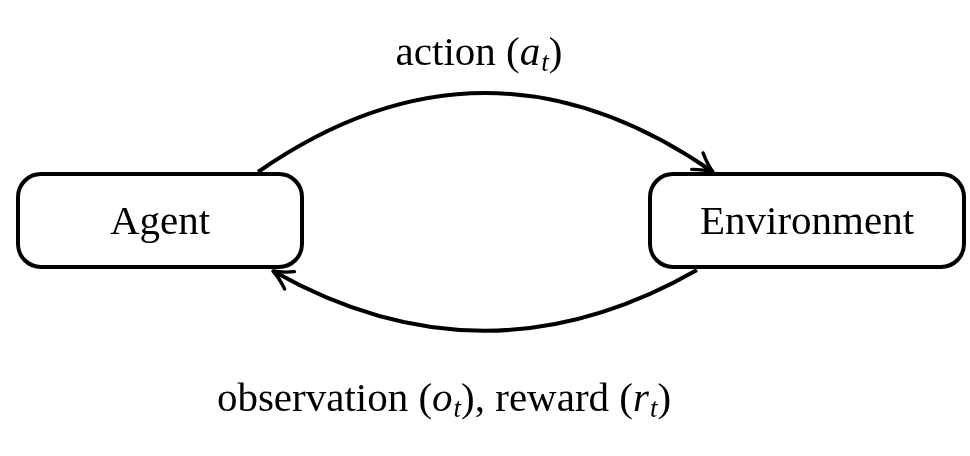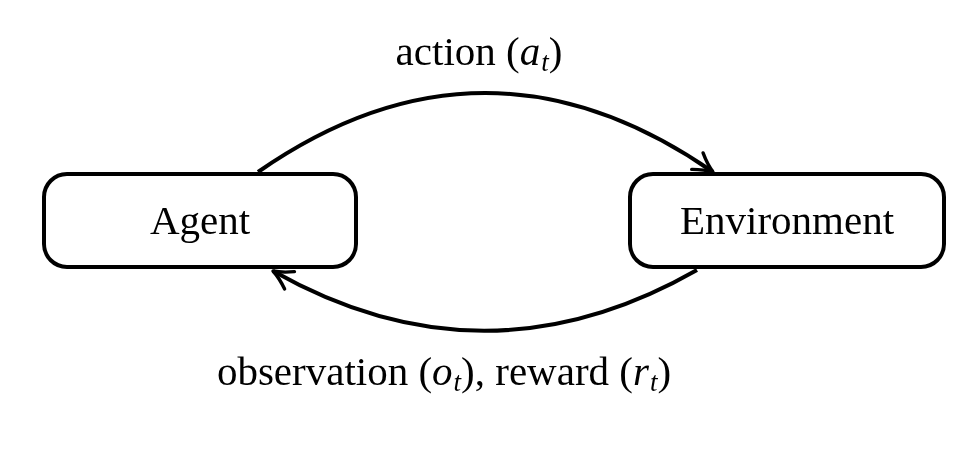--- a/index.html
+++ b/index.html
@@ -30,46 +30,46 @@
     border-radius: 25px;
     background: #ffffff;
     display: flex;
     align-items: center;
     justify-content: center;
     font-size: 41px;
     line-height: 1;
     white-space: nowrap;
   }
   .node-box.agent {
-    left: 42px;
+    left: 16px;
     top: 172px;
-    width: 316px;
+    width: 288px;
     height: 97px;
   }
   .node-box.environment {
-    left: 628px;
+    left: 648px;
     top: 172px;
     width: 318px;
     height: 97px;
   }
   .edge-label {
     position: absolute;
     transform: translateX(-50%);
     font-size: 41px;
     line-height: 1.1;
     white-space: nowrap;
     margin-top: 8px;
   }
   .edge-label.action {
     left: 479px;
     top: 21px;
   }
   .edge-label.feedback {
     left: 444px;
-    top: 341px;
+    top: 367px;
   }
   .mvar {
     font-style: italic;
   }
   .msub {
     font-style: italic;
     font-size: 0.66em;
     vertical-align: -0.22em;
     margin-left: 1px;
   }

